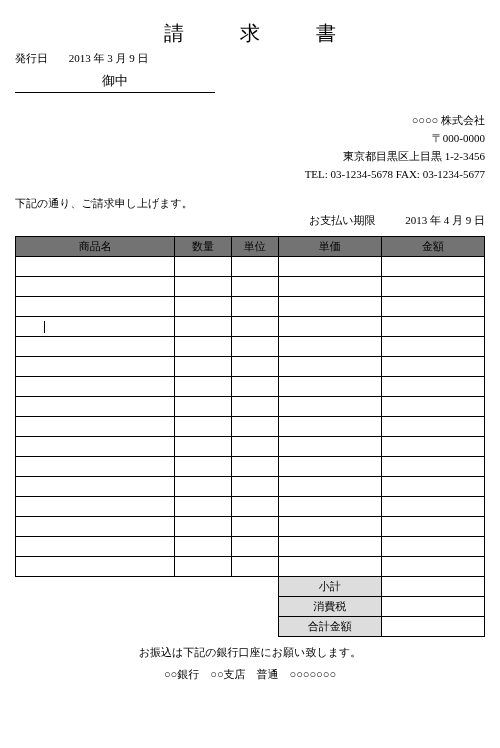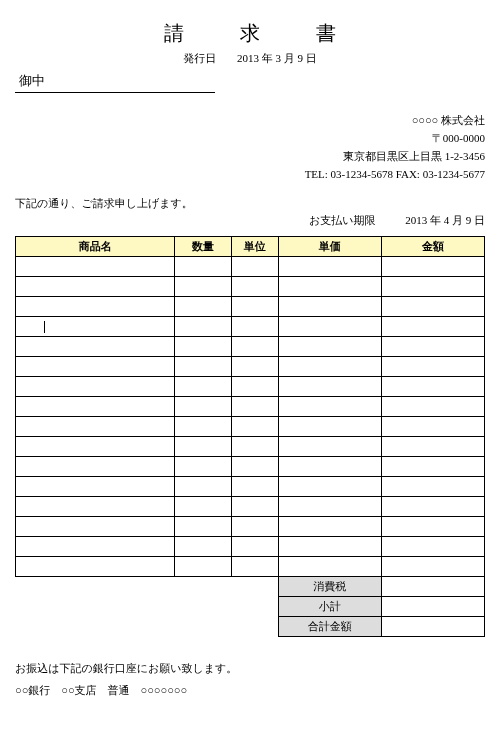--- a/index.html
+++ b/index.html
@@ -13,29 +13,29 @@
   }
   .title {
     text-align: center;
     font-size: 20px;
     letter-spacing: 18px;
     font-weight: normal;
     margin-bottom: 4px;
     padding-left: 18px;
   }
   .issue-row {
-    text-align: center;
+    text-align: left;
     font-size: 11px;
     margin-bottom: 4px;
   }
   .issue-row .label { margin-right: 18px; }
   .addressee {
     width: 200px;
     border-bottom: 1px solid #000;
-    text-align: left;
+    text-align: center;
     padding: 2px 4px;
     font-size: 13px;
     margin-bottom: 18px;
   }
   .sender {
     text-align: right;
     margin-left: 250px;
     font-size: 11px;
     line-height: 1.65;
     margin-bottom: 12px;
@@ -57,44 +57,44 @@
   }
   table.items th, table.items td {
     border: 1px solid #000;
     height: 20px;
     font-size: 11px;
     font-weight: normal;
     text-align: center;
     padding: 0 2px;
   }
   table.items th {
-    background: #fef9c3;
-    font-weight: bold;
+    background: #737373;
   }
   col.c-name { width: 34%; }
   col.c-qty  { width: 12%; }
   col.c-unit { width: 10%; }
   col.c-price{ width: 22%; }
   col.c-amt  { width: 22%; }
   .noborder { border: none !important; background: transparent !important; }
   .sum-label {
     background: #ddd;
     text-align: center;
   }
   .cursor {
     display: inline-block;
     width: 1px;
     height: 12px;
     background: #000;
     vertical-align: middle;
   }
   .footer {
-    margin-top: 20px;
+    margin-top: 4px;
     font-size: 11px;
     line-height: 2;
+    text-align: center;
   }
 </style>
 </head>
 <body>
 
 <div class="title">請　求　書</div>
 
 <div class="issue-row">
   <span class="label">発行日</span>
   <span>2013 年 3 月 9 日</span>
@@ -245,28 +245,28 @@
         <td></td>
         <td></td>
         <td></td>
         <td></td>
         <td></td>
       </tr>
     <tr>
       <td class="noborder"></td>
         <td class="noborder"></td>
         <td class="noborder"></td>
+      <td class="sum-label">小計</td>
+      <td></td>
+    </tr>
+    <tr>
+      <td class="noborder"></td>
+        <td class="noborder"></td>
+        <td class="noborder"></td>
       <td class="sum-label">消費税</td>
-      <td></td>
-    </tr>
-    <tr>
-      <td class="noborder"></td>
-        <td class="noborder"></td>
-        <td class="noborder"></td>
-      <td class="sum-label">小計</td>
       <td></td>
     </tr>
     <tr>
       <td class="noborder"></td>
         <td class="noborder"></td>
         <td class="noborder"></td>
       <td class="sum-label">合計金額</td>
       <td></td>
     </tr>
   </tbody>

